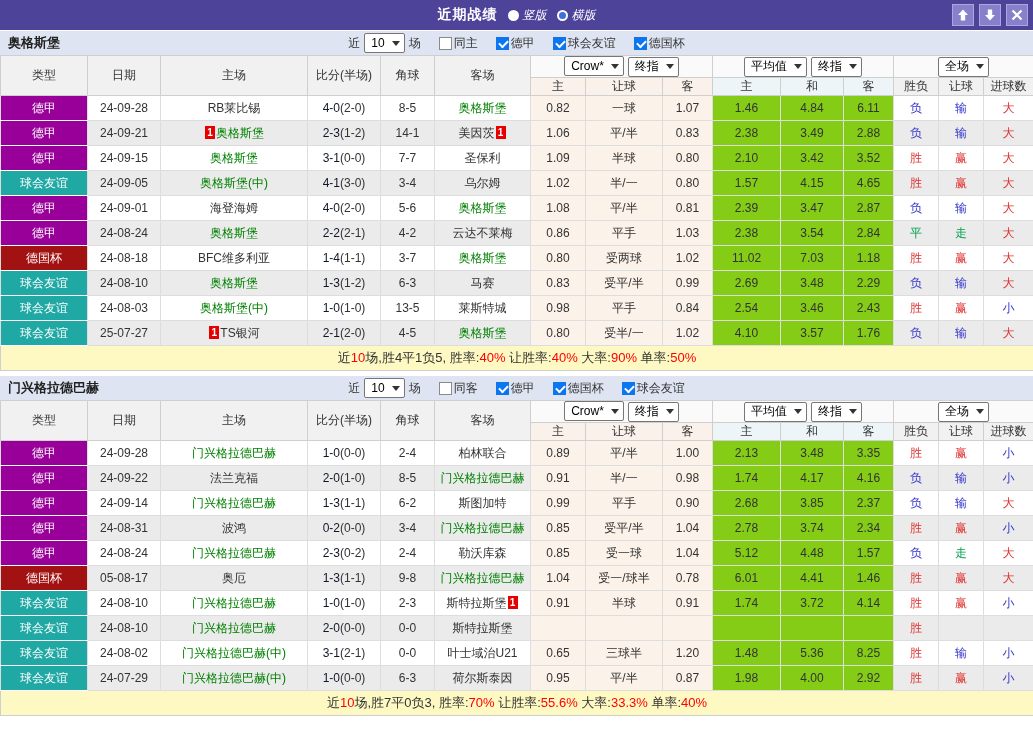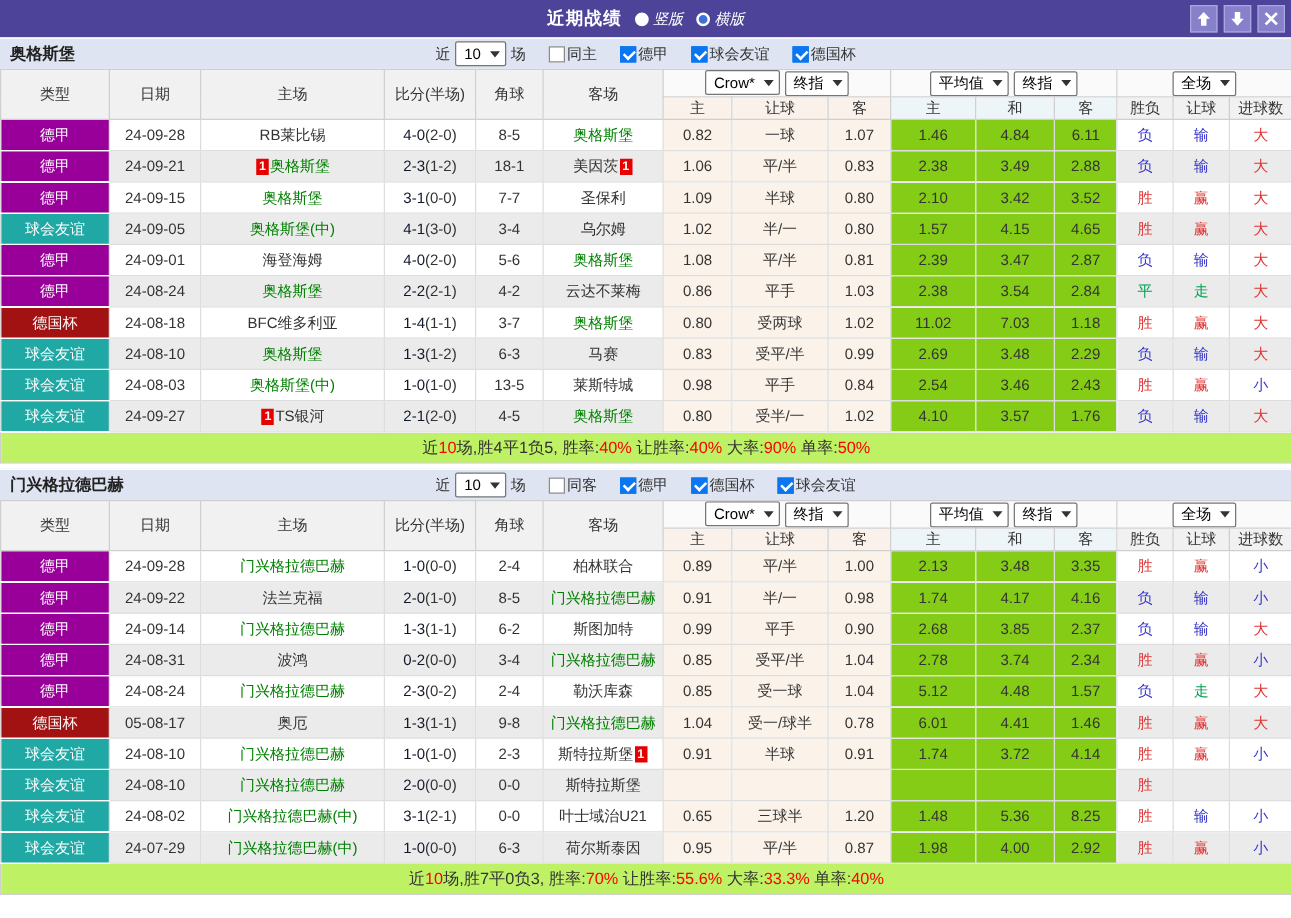--- a/index.html
+++ b/index.html
@@ -51,21 +51,21 @@
   tbody td.plain { background:#fff; }
 
   .focus { color:#008000; }
   .score-main { color:#0f172a; }
   .score-half { color:#333; }
   .res-r { color:#E03333; }
   .res-b { color:#3333CC; }
   .res-g { color:#00A050; }
   .card { display:inline-block; background:#E60000; color:#fff; font-size:10px; font-weight:bold; width:10px; height:13px; line-height:13px; text-align:center; vertical-align:1px; margin:0 1px; }
 
-  tfoot td.summary { background:#bef264; font-size:13px; height:25px; border-color:#CFCFCF; }
+  tfoot td.summary { background:#fef9c3; font-size:13px; height:25px; border-color:#CFCFCF; }
   .sum-red { color:#FF0000; }
   .gap { height:4px; background:#fff; }
 </style>
 </head>
 <body>
 
 <div class="app">
 
   <div class="titlebar">
     <div class="tb-center">
@@ -205,21 +205,21 @@
             <td class="avg">6.11</td>
             <td class="plain res-b">负</td>
             <td class="plain res-b">输</td>
             <td class="plain res-r">大</td>
           </tr>
           <tr>
             <td class="badge" style="background: rgb(153, 0, 153);">德甲</td>
             <td class="plain">24-09-21</td>
             <td class="plain"><span class="card">1</span><span class="focus">奥格斯堡</span></td>
             <td class="plain"><span class="score-main">2-3</span><span class="score-half">(1-2)</span></td>
-            <td class="plain">18-1</td>
+            <td class="plain">14-1</td>
             <td class="plain"><span>美因茨</span><span class="card">1</span></td>
             <td class="crow">1.06</td>
             <td class="crow">平/半</td>
             <td class="crow">0.83</td>
             <td class="avg">2.38</td>
             <td class="avg">3.49</td>
             <td class="avg">2.88</td>
             <td class="plain res-b">负</td>
             <td class="plain res-b">输</td>
             <td class="plain res-r">大</td>
@@ -338,21 +338,21 @@
             <td class="crow">0.84</td>
             <td class="avg">2.54</td>
             <td class="avg">3.46</td>
             <td class="avg">2.43</td>
             <td class="plain res-r">胜</td>
             <td class="plain res-r">赢</td>
             <td class="plain res-b">小</td>
           </tr>
           <tr>
             <td class="badge" style="background: rgb(31, 168, 164);">球会友谊</td>
-            <td class="plain">24-09-27</td>
+            <td class="plain">25-07-27</td>
             <td class="plain"><span class="card">1</span><span>TS银河</span></td>
             <td class="plain"><span class="score-main">2-1</span><span class="score-half">(2-0)</span></td>
             <td class="plain">4-5</td>
             <td class="plain"><span class="focus">奥格斯堡</span></td>
             <td class="crow">0.80</td>
             <td class="crow">受半/一</td>
             <td class="crow">1.02</td>
             <td class="avg">4.10</td>
             <td class="avg">3.57</td>
             <td class="avg">1.76</td>

